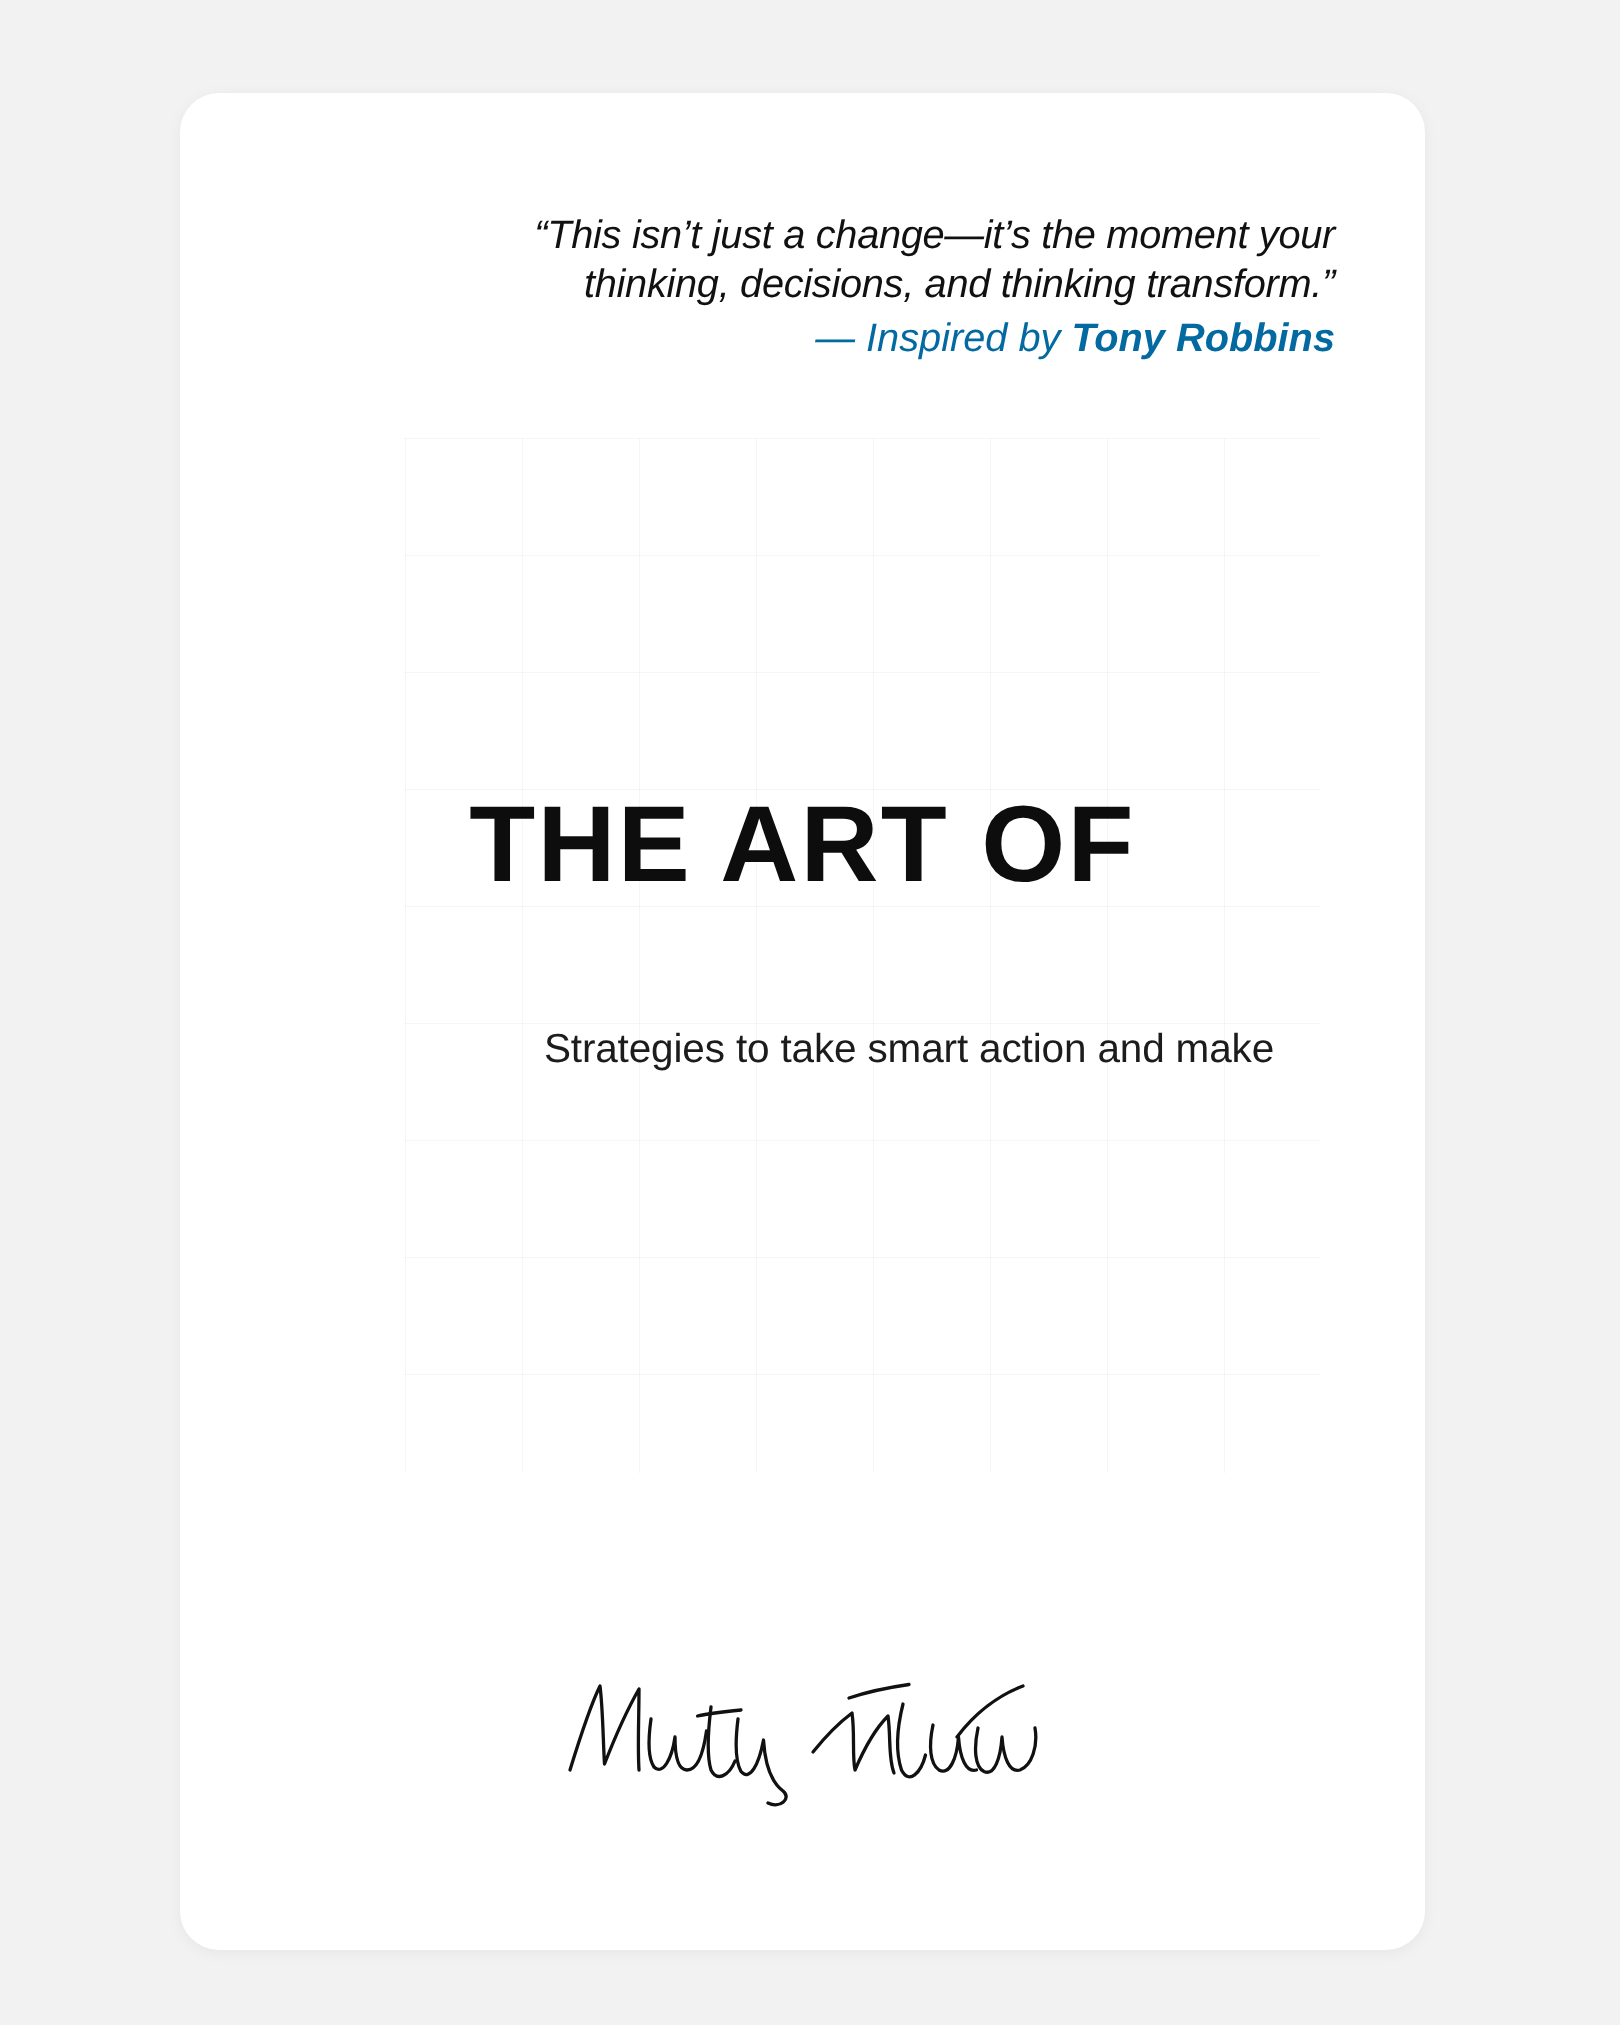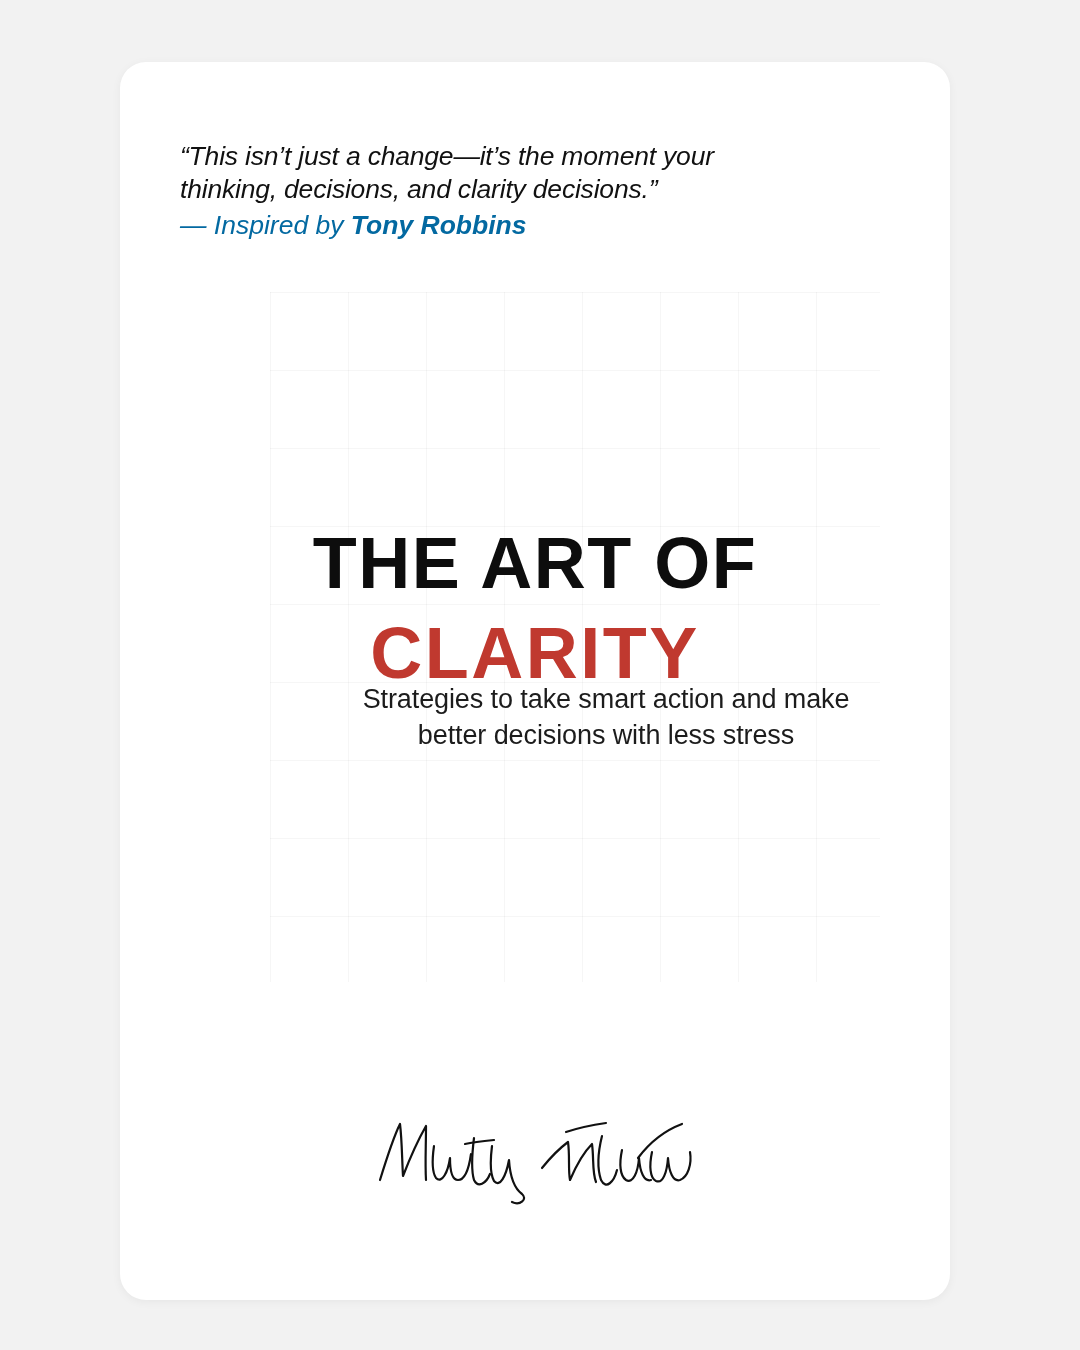--- a/index.html
+++ b/index.html
@@ -47,21 +47,21 @@
       linear-gradient(to bottom, rgba(0,0,0,0.035) 1px, transparent 1px);
     background-size: 78px 78px;
     pointer-events: none;
   }
 
   .quote-block {
     position: absolute;
     left: 0;
     top: 78px;
     width: 830px;
-    text-align: left;
+    text-align: right;
     padding: 0 60px;
     box-sizing: border-box;
   }
   .quote-line {
     font-style: italic;
     font-size: 26.5px;
     line-height: 1.24;
     color: #111111;
     letter-spacing: -0.2px;
   }
@@ -129,32 +129,30 @@
 </head>
 <body>
 
 <div class="page">
   <div class="card">
 
     <div class="grid-watermark"></div>
 
     <div class="quote-block">
       <div class="quote-line">“This isn’t just a change—it’s the moment your</div>
-      <div class="quote-line">thinking, decisions, and clarity decisions.”</div>
+      <div class="quote-line">thinking, decisions, and thinking transform.”</div>
       <div class="quote-attrib"><span>— Inspired by </span><b>Tony Robbins</b></div>
     </div>
 
     <div class="title-block">
       <div class="title-main">THE ART OF</div>
-      <div class="title-accent">CLARITY</div>
     </div>
 
     <div class="subtitle">
       <div>Strategies to take smart action and make</div>
-      <div>better decisions with less stress</div>
     </div>
 
     <div class="signature">
       <svg width="330" height="110" viewBox="0 0 330 110" fill="none" xmlns="http://www.w3.org/2000/svg">
         <g stroke="#111111" stroke-width="2.2" stroke-linecap="round" stroke-linejoin="round" fill="none">
           <path d="M10 78 C18 52, 24 34, 30 22 C32 38, 32 58, 33 74 C40 56, 48 38, 56 24 C56 44, 55 62, 56 78"></path>
           <path d="M64 44 C62 58, 62 70, 66 76 C72 82, 78 70, 80 56 C80 68, 82 78, 88 78 C95 78, 99 66, 101 52"></path>
           <path d="M104 36 C102 52, 101 68, 104 78 C108 86, 116 82, 120 72"></path>
           <path d="M95 42 C104 40, 114 39, 124 38"></path>
           <path d="M122 44 C120 60, 120 72, 124 79 C130 86, 136 74, 139 58 C140 74, 144 86, 152 92 C158 97, 150 104, 142 100"></path>

